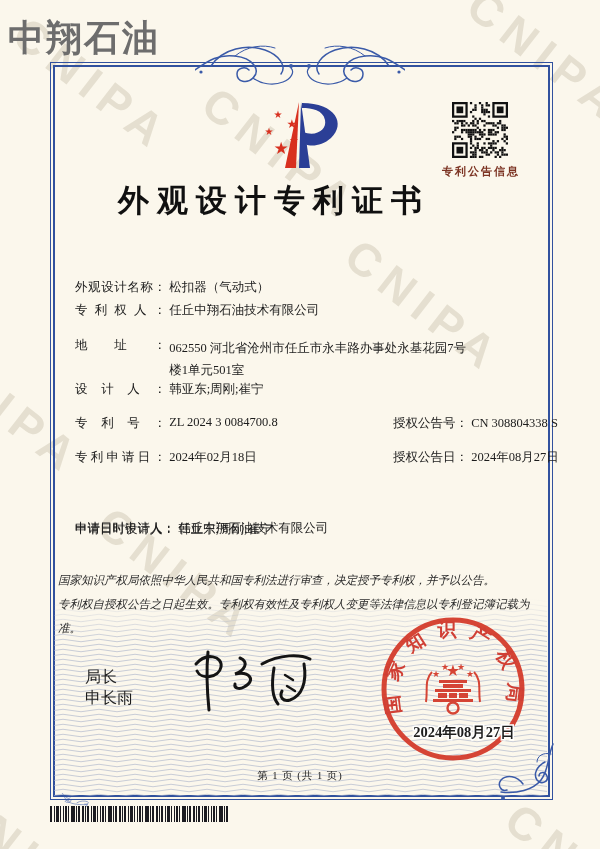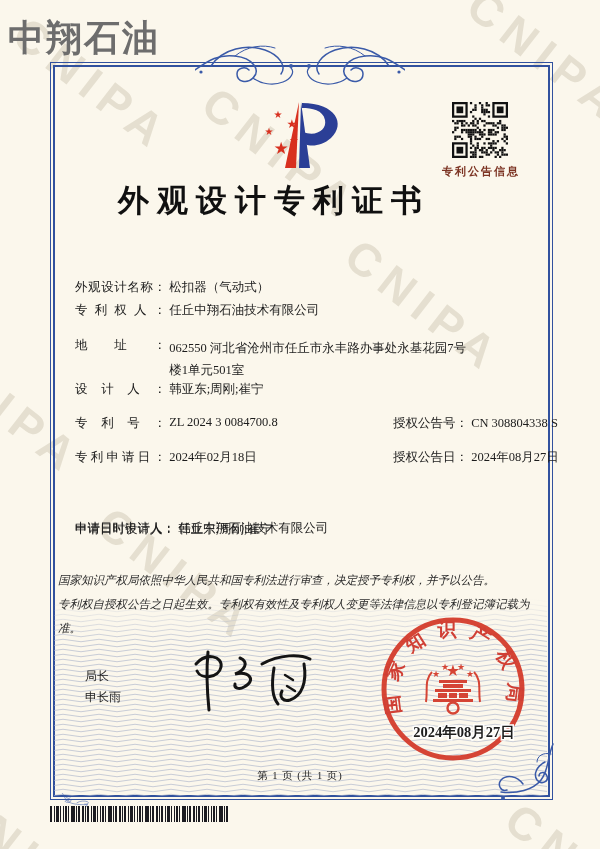--- a/index.html
+++ b/index.html
@@ -38,21 +38,21 @@
   .row{position:absolute;left:75px;font-size:12.5px;color:#1c1c1c;z-index:4;white-space:nowrap;}
   .lbl{display:inline-block;width:91px;text-align:justify;text-align-last:justify;vertical-align:top;}
   .val{color:#1c1c1c;}
   .addr-val{display:inline-block;width:302px;white-space:normal;line-height:22px;vertical-align:top;}
   .col-r{position:absolute;left:318px;top:0;}
 
   .legal{position:absolute;left:58px;top:568px;width:486px;text-align:left;font-size:11.5px;
          font-style:italic;color:#2a2a2a;line-height:24px;z-index:4;}
 
   .sig-block{position:absolute;left:85px;top:666px;z-index:4;font-family:"Liberation Sans",sans-serif;
-             font-size:12px;color:#1c1c1c;line-height:21px;}
+             font-size:16px;color:#1c1c1c;line-height:21px;}
   .signature{position:absolute;left:178px;top:642px;z-index:5;}
 
   .seal{position:absolute;left:378px;top:614px;z-index:5;}
 
   .footer{position:absolute;left:0;top:769px;width:600px;text-align:center;font-size:10.5px;
           letter-spacing:1px;color:#222;z-index:4;}
   .barcode{position:absolute;left:50px;top:806px;z-index:4;}
 </style>
 </head>
 <body>

